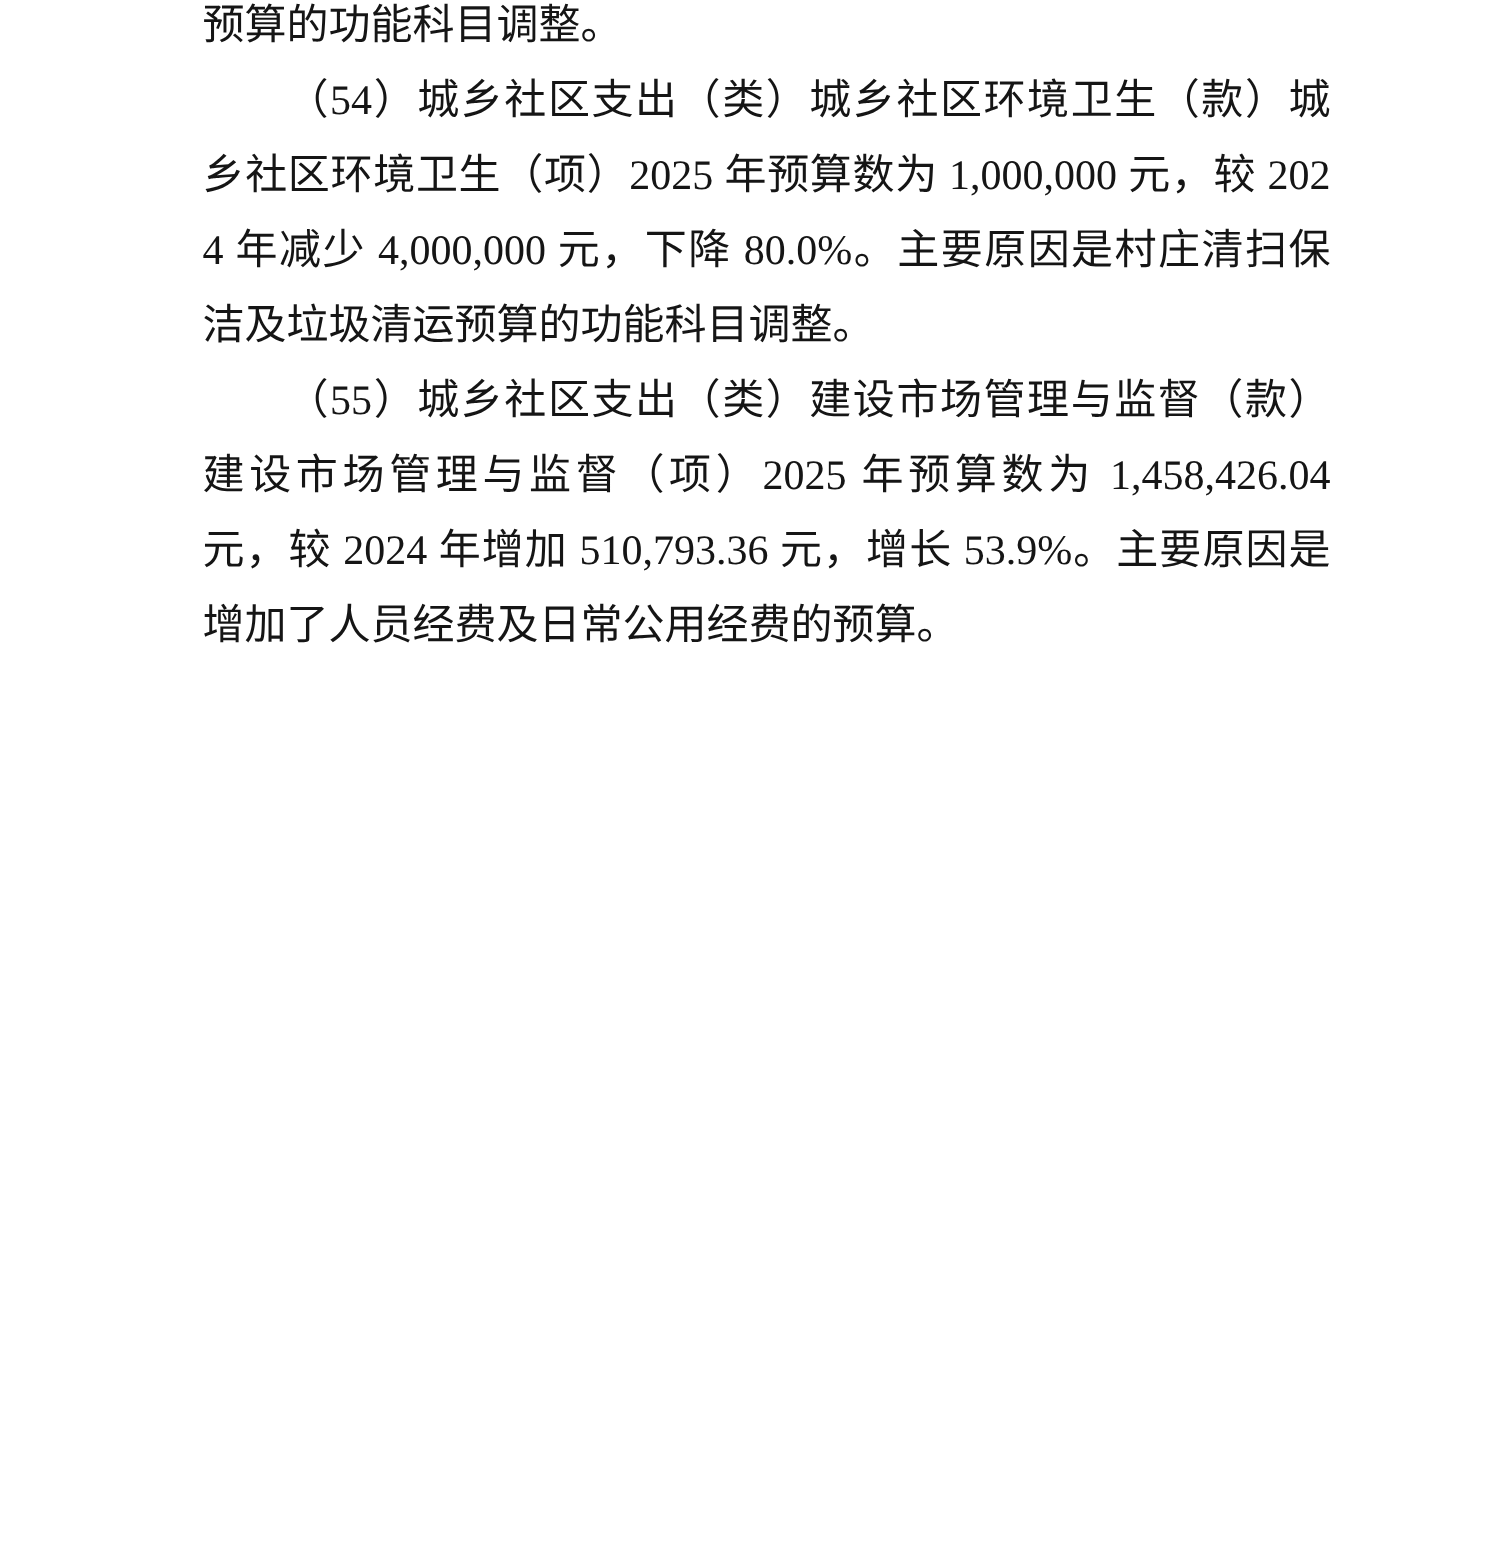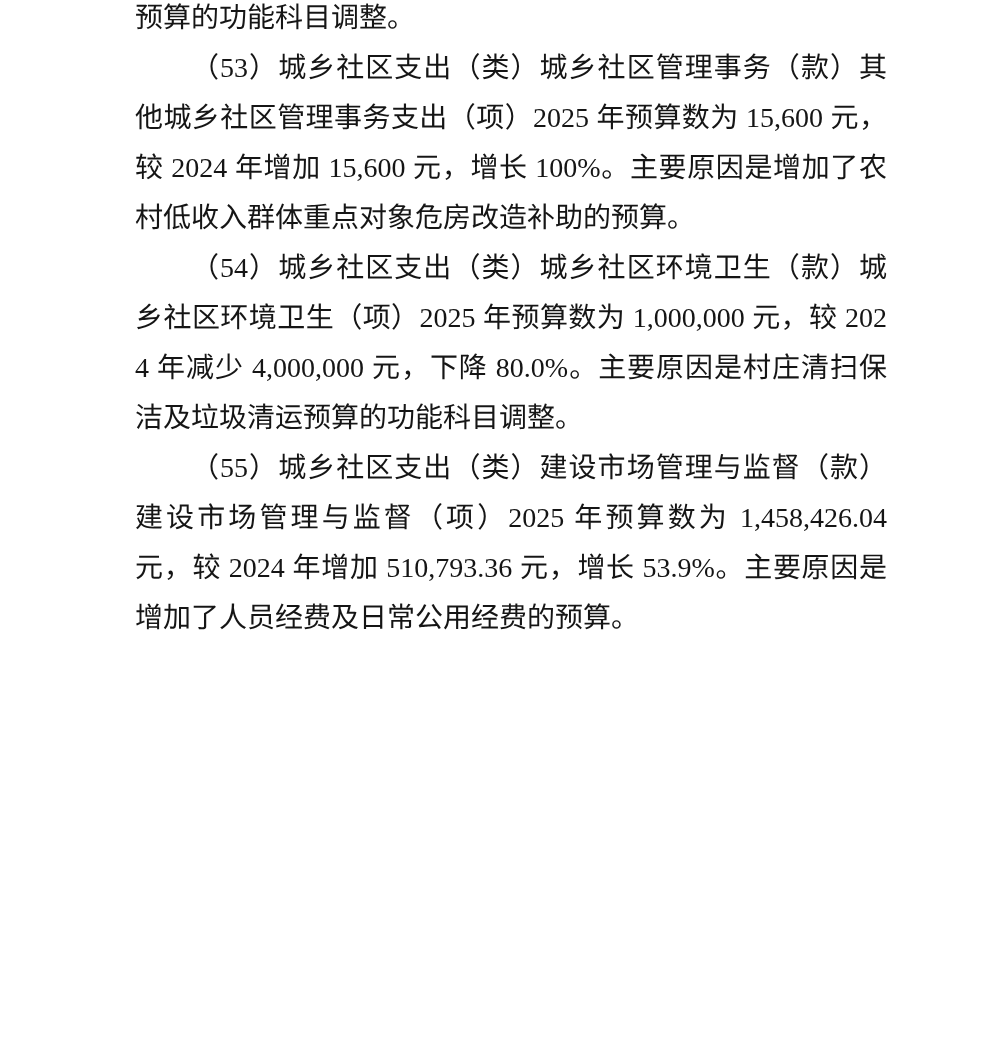--- a/index.html
+++ b/index.html
@@ -40,17 +40,16 @@
   .para.no-indent {
     text-indent: 0;
   }
 </style>
 </head>
 <body>
 
 <div class="page">
   <div class="content">
     <p class="para no-indent">预算的功能科目调整。</p>
-    <p class="para">（53）城乡社区支出（类）城乡社区管理事务（款）其他城乡社区管理事务支出（项）2025 年预算数为 15,600 元，较 2024 年增加 15,600 元，增长 100%。主要原因是增加了农村低收入群体重点对象危房改造补助的预算。</p>
     <p class="para">（54）城乡社区支出（类）城乡社区环境卫生（款）城乡社区环境卫生（项）2025 年预算数为 1,000,000 元，较 2024 年减少 4,000,000 元，下降 80.0%。主要原因是村庄清扫保洁及垃圾清运预算的功能科目调整。</p>
     <p class="para">（55）城乡社区支出（类）建设市场管理与监督（款）建设市场管理与监督（项）2025 年预算数为 1,458,426.04 元，较 2024 年增加 510,793.36 元，增长 53.9%。主要原因是增加了人员经费及日常公用经费的预算。</p>
   </div>
 </div>
 
 </body></html>

